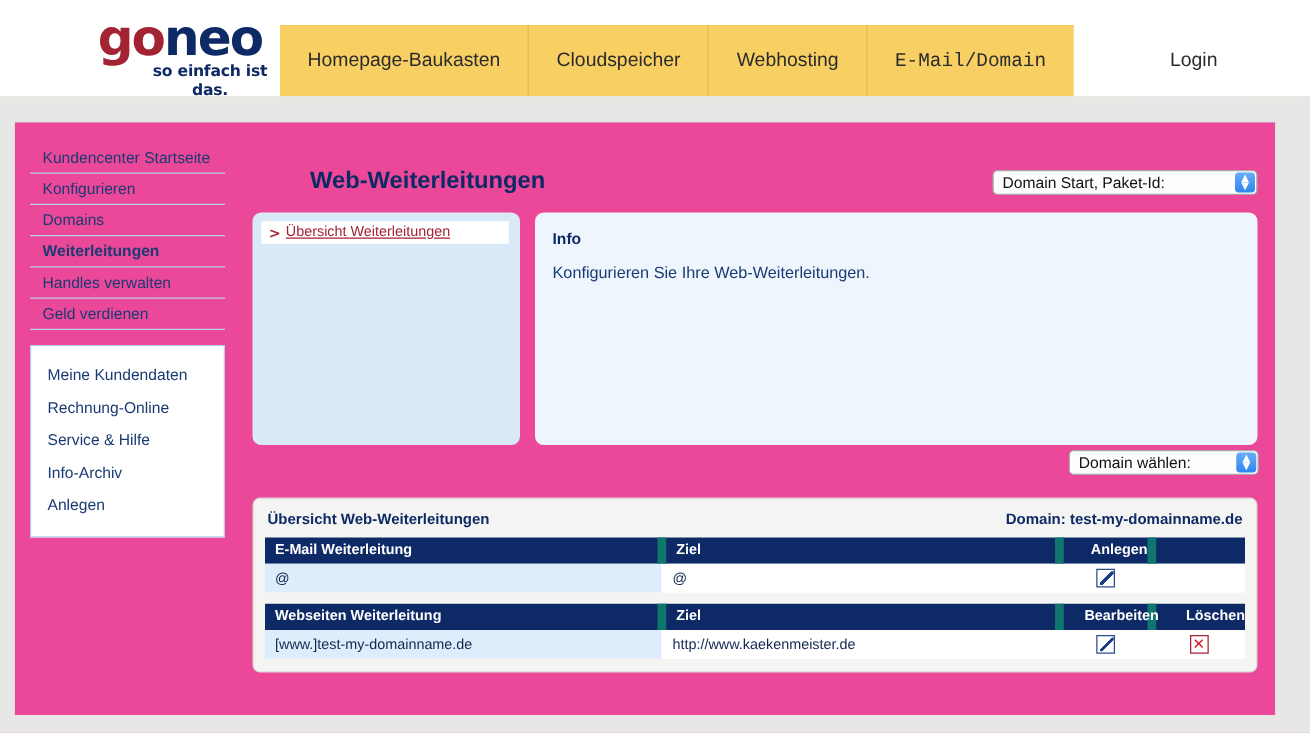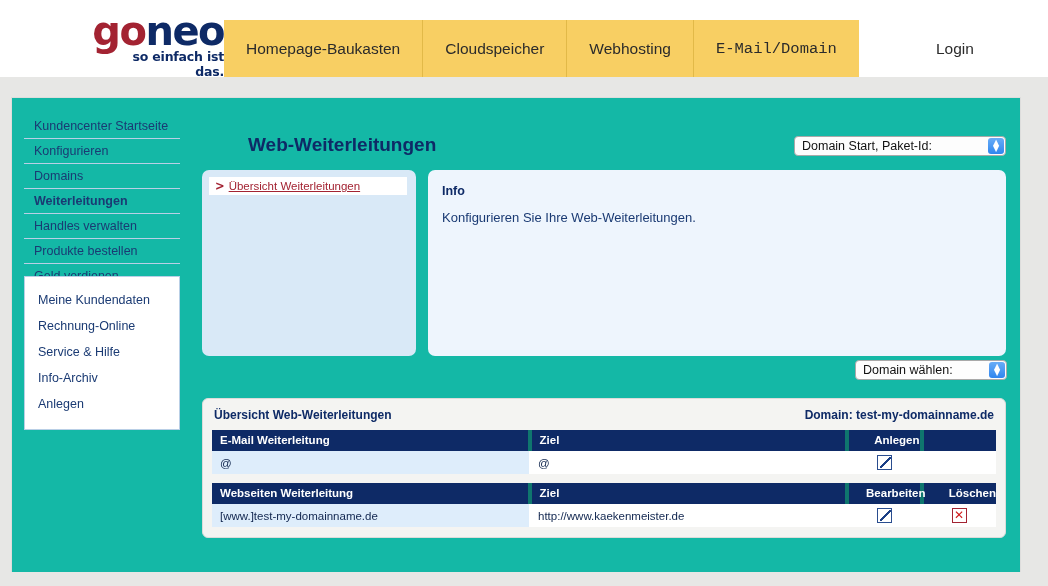--- a/index.html
+++ b/index.html
@@ -13,21 +13,21 @@
 
   
   .header {
     position: absolute; top: 0; left: 0;
     width: 1048px; height: 77px;
     background: #ffffff;
   }
   .logo {
     position: absolute; left: 64px; top: 14px;
     width: 160px; height: 48px;
-    text-align: right;
+    text-align: center;
   }
   .logo-word {
     font-family: "DejaVu Sans", sans-serif;
     font-size: 40px; font-weight: 700;
     letter-spacing: -1.5px;
     line-height: 34px;
     display: block;
   }
   .logo-go { color: #a32332; }
   .logo-neo { color: #0e2a66; }
@@ -74,21 +74,21 @@
     position: absolute; top: 77px; left: 0;
     width: 1048px; height: 21px;
     background: #e7e7e5;
   }
 
   
   .card {
     position: absolute;
     left: 12px; top: 98px;
     width: 1008px; height: 474px;
-    background: #14b8a6;
+    background: #ec4899;
     box-shadow: 0 0 0 1px rgba(0,0,0,0.04);
   }
 
   
   .sidebar {
     position: absolute; left: 12px; top: 16px;
     width: 156px;
   }
   .side-list {
     list-style: none; margin: 0; padding: 0;
@@ -238,21 +238,21 @@
     background: #ffffff;
   }
   table.wl + table.wl { margin-top: 9px; }
   table.wl th {
     background: #0e2a66;
     color: #ffffff;
     font-size: 11.5px;
     font-weight: bold;
     text-align: left;
     padding: 4px 0 5px 8px;
-    border-right: 4px solid #0f766e;
+    border-right: 7px solid #0f766e;
     height: 21px;
   }
   table.wl th:last-child { border-right: none; }
   table.wl th.ctr { text-align: right; padding-left: 17px; }
   table.wl td {
     background: #deedfb;
     font-size: 11.5px;
     color: #11264f;
     padding: 4px 0 4px 8px;
     border-right: 1px solid #ffffff;
@@ -321,21 +321,20 @@
 
 <div class="card">
 
   <div class="sidebar">
     <ul class="side-list">
       <li>Kundencenter Startseite</li>
       <li>Konfigurieren</li>
       <li>Domains</li>
       <li class="active">Weiterleitungen</li>
       <li>Handles verwalten</li>
-      <li>Produkte bestellen</li>
       <li>Geld verdienen</li>
     </ul>
   </div>
 
   <div class="side-box">
     <ul>
       <li>Meine Kundendaten</li>
       <li>Rechnung-Online</li>
       <li>Service &amp; Hilfe</li>
       <li>Info-Archiv</li>

